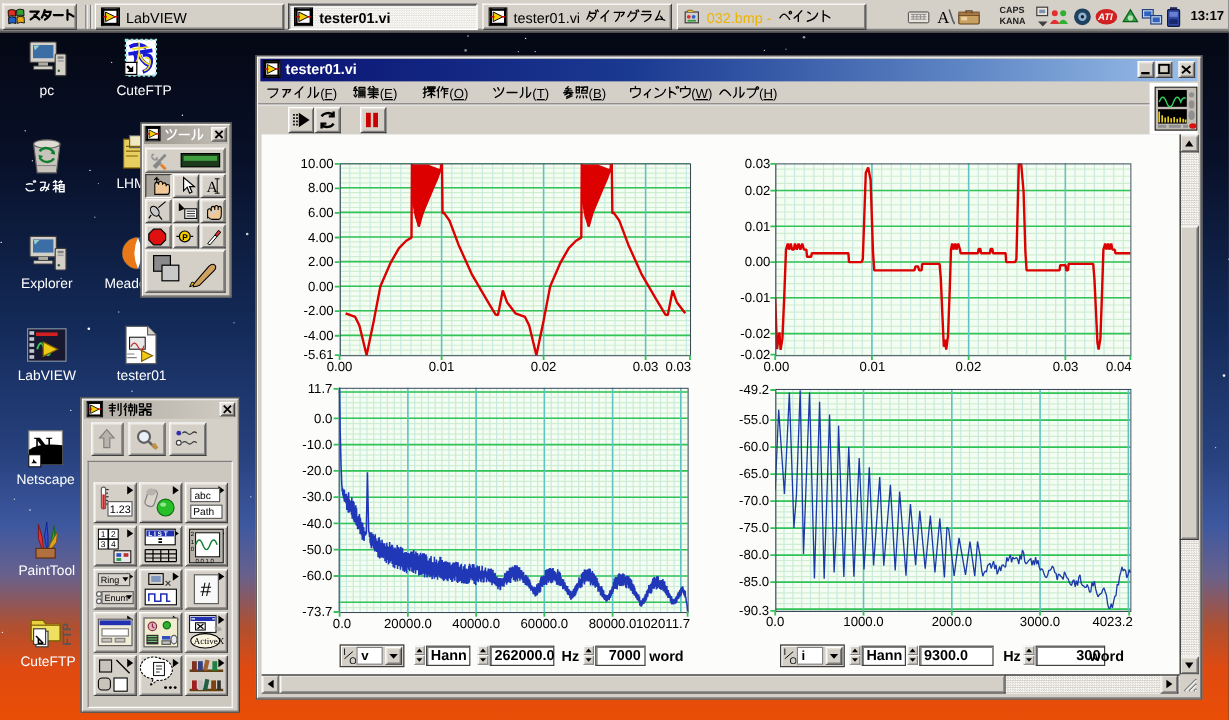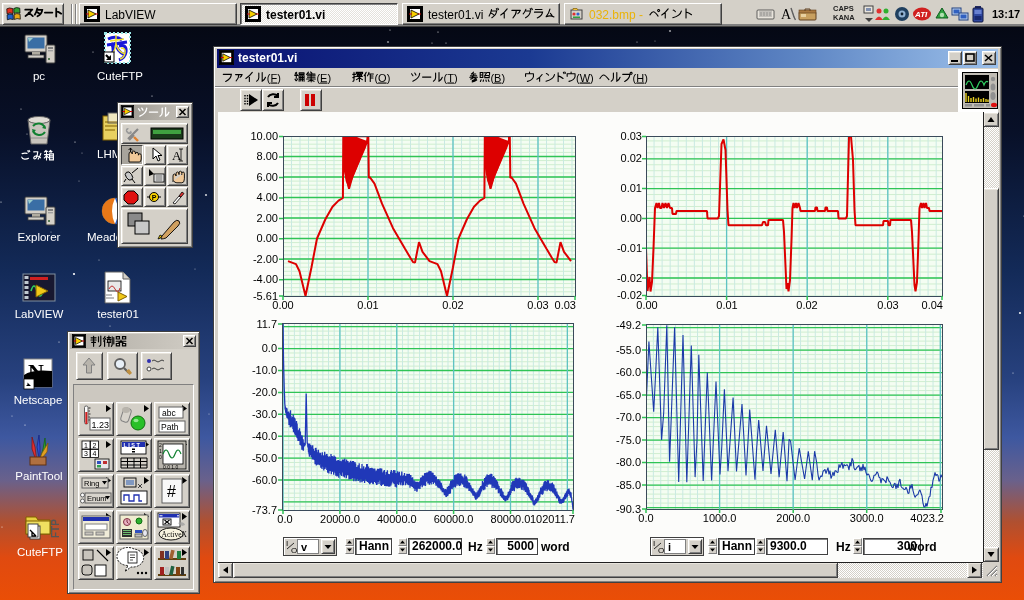--- a/index.html
+++ b/index.html
@@ -606,21 +606,21 @@
 <svg class="ab" style="left:398px;top:538px" width="9" height="16" viewBox="0 0 9 16">
     <path d="M4.5,2.5 l2.5,3 h-5 z M4.5,13.5 l2.5,-3 h-5 z" fill="#000"></path>
   </svg>
 <div class="ab" style="left:408px;top:538px;width:54px;height:17px;background:#fff;border:1px solid #404040;box-shadow:1px 1px 0 #fff, inset 1px 1px 0 #808080;font-size:12px;font-weight:bold;color:#000;text-align:left;line-height:15px;padding:0 3px;">262000.0</div>
 <div class="ab" style="left:468px;top:540px;font-size:12px;font-weight:bold;">Hz</div>
 <div class="ab" style="left:486px;top:538px;width:9px;height:8px;background:#d4d0c8;border:1px solid #808080;border-top-color:#fff;border-left-color:#fff;"></div>
 <div class="ab" style="left:486px;top:546px;width:9px;height:8px;background:#d4d0c8;border:1px solid #808080;border-top-color:#fff;border-left-color:#fff;"></div>
 <svg class="ab" style="left:486px;top:538px" width="9" height="16" viewBox="0 0 9 16">
     <path d="M4.5,2.5 l2.5,3 h-5 z M4.5,13.5 l2.5,-3 h-5 z" fill="#000"></path>
   </svg>
-<div class="ab" style="left:496px;top:538px;width:42px;height:17px;background:#fff;border:1px solid #404040;box-shadow:1px 1px 0 #fff, inset 1px 1px 0 #808080;font-size:12px;font-weight:bold;color:#000;text-align:right;line-height:15px;padding:0 3px;">5000</div>
+<div class="ab" style="left:496px;top:538px;width:42px;height:17px;background:#fff;border:1px solid #404040;box-shadow:1px 1px 0 #fff, inset 1px 1px 0 #808080;font-size:12px;font-weight:bold;color:#000;text-align:right;line-height:15px;padding:0 3px;">7000</div>
 <div class="ab" style="left:541px;top:540px;font-size:12px;font-weight:bold;">word</div>
 <div class="ab" style="left:650px;top:537px;width:54px;height:19px;background:#d4d0c8;border:1px solid #404040;box-shadow:inset 1px 1px 0 #fff;"></div>
 <svg class="ab" style="left:651px;top:538px" width="14" height="17" viewBox="0 0 14 17">
     <text x="2" y="8" font-size="8" font-family="Liberation Sans" fill="#000">I</text>
     <path d="M3,11 L10,5" stroke="#000" stroke-width="0.8"></path>
     <text x="7" y="15" font-size="8" font-family="Liberation Sans" fill="#000">O</text>
   </svg>
 <div class="ab" style="left:664px;top:539px;width:22px;height:15px;background:#fff;border:1px solid #808080;font-size:11px;font-weight:bold;text-align:left;padding-left:3px;line-height:14px;">i</div>
 <div class="ab btn" style="left:688px;top:539px;width:14px;height:15px;"></div>
 <svg class="ab" style="left:688px;top:539px" width="14" height="15">

